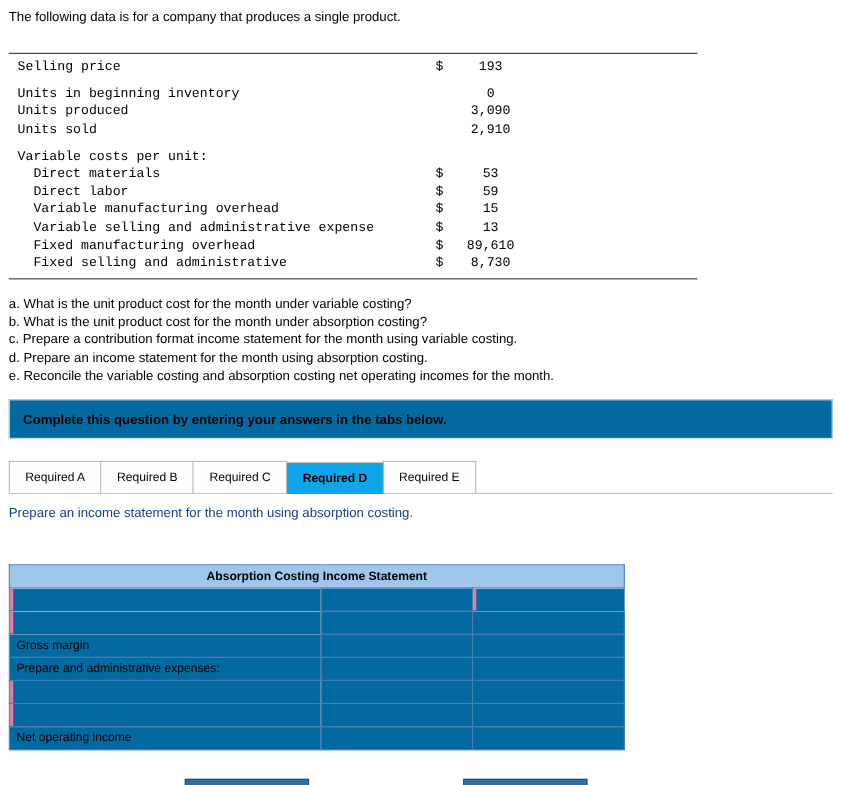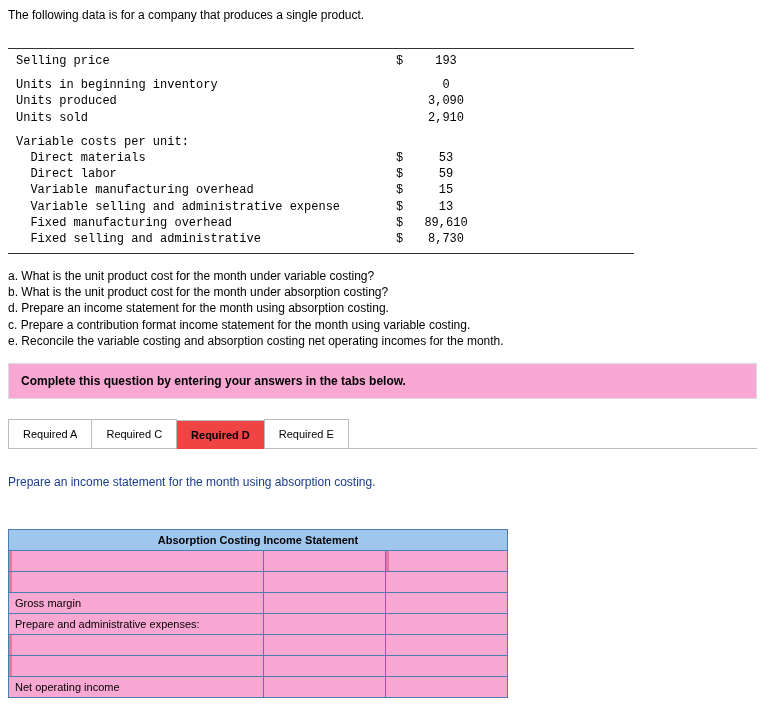--- a/index.html
+++ b/index.html
@@ -42,73 +42,73 @@
     text-align: center;
   }
   .spacer {
     height: 8px;
   }
   .required-block {
     margin-bottom: 14px;
     line-height: 1.35;
   }
   .instr-bar {
-    background: #f9a8d4;
+    background: #0369a1;
     border: 1px solid #d9dde2;
     padding: 10px 12px;
     font-weight: bold;
     font-size: 12px;
     margin-bottom: 20px;
   }
   .tabs {
     display: flex;
     border-bottom: 1px solid #bbb;
-    margin-bottom: 26px;
+    margin-bottom: 10px;
     align-items: flex-end;
   }
   .tab {
     padding: 8px 14px;
     border: 1px solid #bbb;
     border-bottom: none;
     margin-right: -1px;
     background: #fefefe;
     font-size: 11px;
     cursor: pointer;
     position: relative;
   }
   .tab.active {
     font-weight: bold;
     z-index: 2;
-    background: #ef4444;
+    background: #0ea5e9;
     border-top: 1px solid #bbb;
     top: 1px;
   }
   .tab-instruction {
     color: #1a3c8e;
     font-size: 12px;
     margin-bottom: 28px;
   }
   .ac-table {
     border-collapse: collapse;
     font-size: 11px;
-    width: 500px;
+    width: 560px;
     margin-top: 40px;
   }
   .ac-table th {
     background: #9fc7ee;
     border: 1px solid #4b7db1;
     padding: 4px;
     font-weight: bold;
     text-align: center;
   }
   .ac-table td {
     border: 1px solid #4b7db1;
     padding: 3px 6px;
     height: 14px;
-    background: #f9a8d4;
+    background: #0369a1;
   }
   .ac-table td.input-cell {
     position: relative;
   }
   .ac-table td.input-cell::after{
     content:"";
     position:absolute;
     left:0;top:0;bottom:0;width:3px;
     background:#e07ea0;
   }
@@ -192,29 +192,30 @@
   <div class="data-row">
     <div class="data-label">  Fixed selling and administrative</div>
     <div class="data-cur">$</div>
     <div class="data-val">8,730</div>
   </div>
 </div>
 
 <div class="required-block">
   <div>a. What is the unit product cost for the month under variable costing?</div>
   <div>b. What is the unit product cost for the month under absorption costing?</div>
+  <div>c. Prepare a contribution format income statement for the month using variable costing.</div>
   <div>d. Prepare an income statement for the month using absorption costing.</div>
-  <div>c. Prepare a contribution format income statement for the month using variable costing.</div>
   <div>e. Reconcile the variable costing and absorption costing net operating incomes for the month.</div>
 </div>
 
 <div class="instr-bar">Complete this question by entering your answers in the tabs below.</div>
 
 <div class="tabs">
   <div class="tab">Required A</div>
+  <div class="tab">Required B</div>
   <div class="tab">Required C</div>
   <div class="tab active">Required D</div>
   <div class="tab">Required E</div>
 </div>
 
 <div class="tab-instruction">Prepare an income statement for the month using absorption costing.</div>
 
 <table class="ac-table">
   <tbody>
       <tr>

